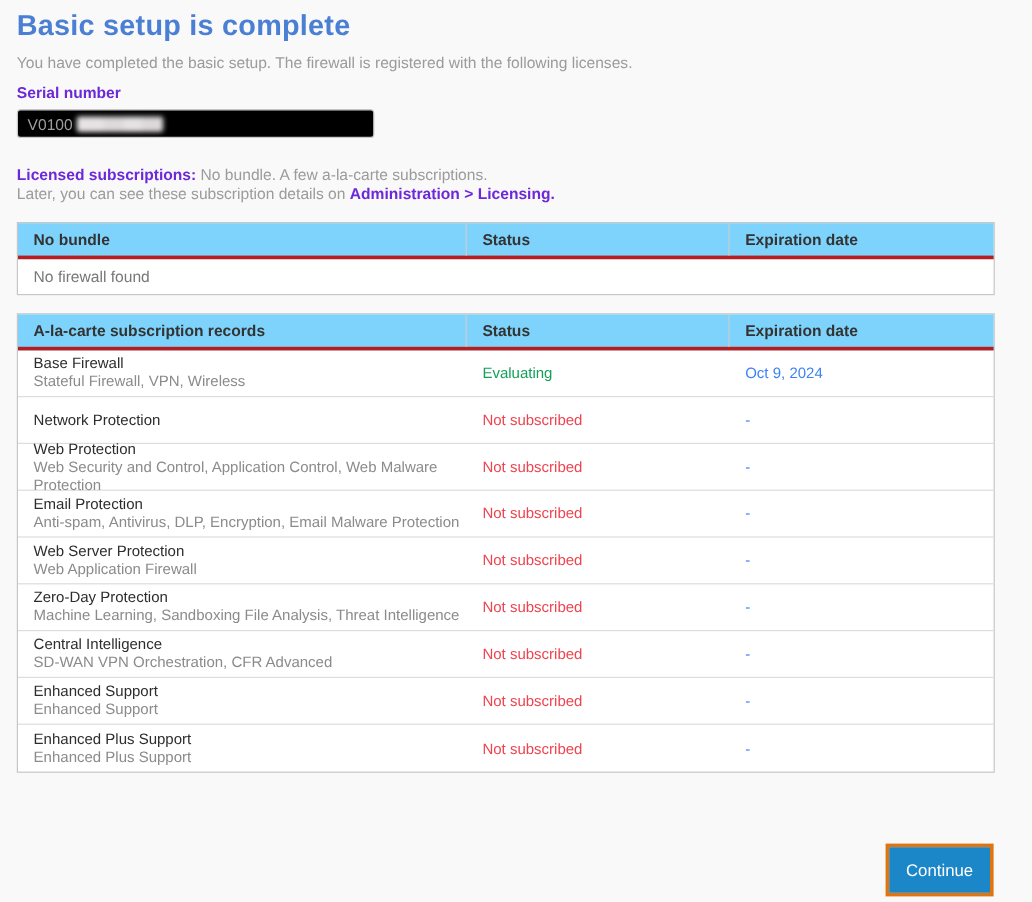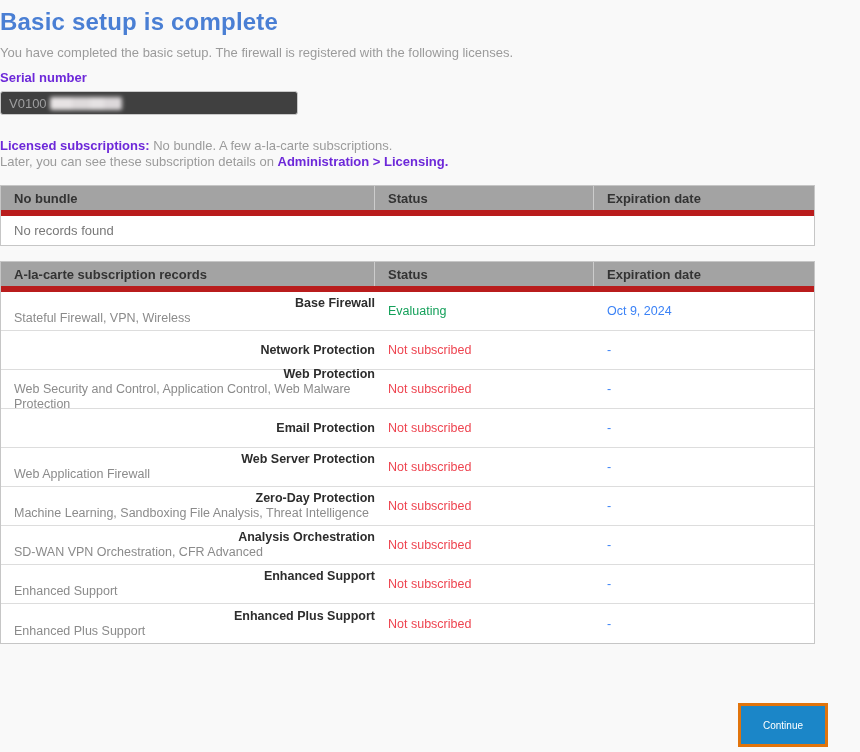--- a/index.html
+++ b/index.html
@@ -4,21 +4,21 @@
 <style>
   * { margin: 0; padding: 0; box-sizing: border-box; }
   html, body {
     width: 860px; height: 752px;
     background: #f9f9f9;
     font-family: "Liberation Sans", sans-serif;
     color: #333;
     position: relative;
     overflow: hidden;
   }
-  .content { padding: 8px 0 0 0; width: 671px; }
+  .content { padding: 8px 0 0 14px; width: 671px; }
 
   .page-title {
     font-size: 24px;
     font-weight: 600;
     color: var(--title-blue, #4a7fd4);
     letter-spacing: 0.2px;
   }
   .subtitle {
     margin-top: 9px;
     font-size: 13px;
@@ -27,21 +27,21 @@
   .serial-label {
     margin-top: 10px;
     font-size: 13px;
     font-weight: 700;
     color: #6d28d9;
   }
   .serial-input {
     margin-top: 6px;
     width: 298px;
     height: 24px;
-    background: #404040;
+    background: #000000;
     border: 1px solid #c9c9c9;
     border-radius: 3px;
     font-size: 13px;
     color: #9f9fa0;
     padding-left: 8px;
     display: flex;
     align-items: center;
     font-family: "Liberation Sans", sans-serif;
   }
   .redacted {
@@ -58,22 +58,22 @@
   .lic-bold { font-weight: 700; color: #6d28d9; }
 
   .tbl {
     margin-top: 15px;
     width: 815px;
     border: 1px solid #c6c6c6;
     background: #fff;
   }
   .tbl-header {
     display: flex;
-    background: #a3a3a3;
-    border-bottom: 6px solid #b91c1c;
+    background: #7dd3fc;
+    border-bottom: 3px solid #b91c1c;
     height: 30px;
     justify-content: center;
   }
   .tbl-header .cell {
     display: flex;
     align-items: center;
     font-size: 13px;
     font-weight: 700;
     color: #333;
   }
@@ -98,24 +98,23 @@
     border-bottom: 1px solid #dddddd;
   }
   .mod-row:last-child { border-bottom: none; }
   .mod-row .col1 {
     display: flex;
     flex-direction: column;
     justify-content: center;
   }
   .mod-name {
     font-size: 12.5px;
-    font-weight: 700;
+    font-weight: 400;
     color: #2d2d2d;
     line-height: 15px;
-    text-align: right;
   }
   .mod-desc {
     font-size: 12.5px;
     color: #8b8b8b;
     line-height: 15px;
   }
   .mod-row .col2, .mod-row .col3 {
     display: flex;
     align-items: center;
     font-size: 12.5px;
@@ -129,21 +128,21 @@
     top: 703px;
     right: 32px;
     border: 3px solid var(--highlight-orange, #e1740c);
   }
   .continue-btn {
     display: block;
     width: 84px;
     height: 38px;
     background: var(--button-blue, #1b86c8);
     color: #ffffff;
-    font-size: 10px;
+    font-size: 14px;
     border: none;
     cursor: pointer;
     font-family: "Liberation Sans", sans-serif;
   }
 </style>
 </head>
 <body>
 
 <div class="content">
 
@@ -160,21 +159,21 @@
     <div><span class="lic-bold">Licensed subscriptions:</span><span> No bundle. A few a-la-carte subscriptions.</span></div>
     <div><span>Later, you can see these subscription details on </span><span class="lic-bold">Administration &gt; Licensing.</span></div>
   </div>
 
   <div class="tbl">
     <div class="tbl-header">
       <div class="cell col1">No bundle</div>
       <div class="cell col2">Status</div>
       <div class="cell col3">Expiration date</div>
     </div>
-    <div class="empty-row">No records found</div>
+    <div class="empty-row">No firewall found</div>
   </div>
 
   <div class="tbl">
     <div class="tbl-header">
       <div class="cell col1">A-la-carte subscription records</div>
       <div class="cell col2">Status</div>
       <div class="cell col3">Expiration date</div>
     </div>
     <div id="alacarte-rows">
   <div class="mod-row">
@@ -211,20 +210,21 @@
       <span class="status-not-subscribed">Not subscribed</span>
     </div>
     <div class="cell col3 expiration">
       <span>-</span>
     </div>
   </div>
 
   <div class="mod-row">
     <div class="cell col1">
       <div class="mod-name">Email Protection</div>
+      <div class="mod-desc">Anti-spam, Antivirus, DLP, Encryption, Email Malware Protection</div>
     </div>
     <div class="cell col2">
       <span class="status-not-subscribed">Not subscribed</span>
     </div>
     <div class="cell col3 expiration">
       <span>-</span>
     </div>
   </div>
 
   <div class="mod-row">
@@ -248,21 +248,21 @@
     <div class="cell col2">
       <span class="status-not-subscribed">Not subscribed</span>
     </div>
     <div class="cell col3 expiration">
       <span>-</span>
     </div>
   </div>
 
   <div class="mod-row">
     <div class="cell col1">
-      <div class="mod-name">Analysis Orchestration</div>
+      <div class="mod-name">Central Intelligence</div>
       <div class="mod-desc">SD-WAN VPN Orchestration, CFR Advanced</div>
     </div>
     <div class="cell col2">
       <span class="status-not-subscribed">Not subscribed</span>
     </div>
     <div class="cell col3 expiration">
       <span>-</span>
     </div>
   </div>
 

